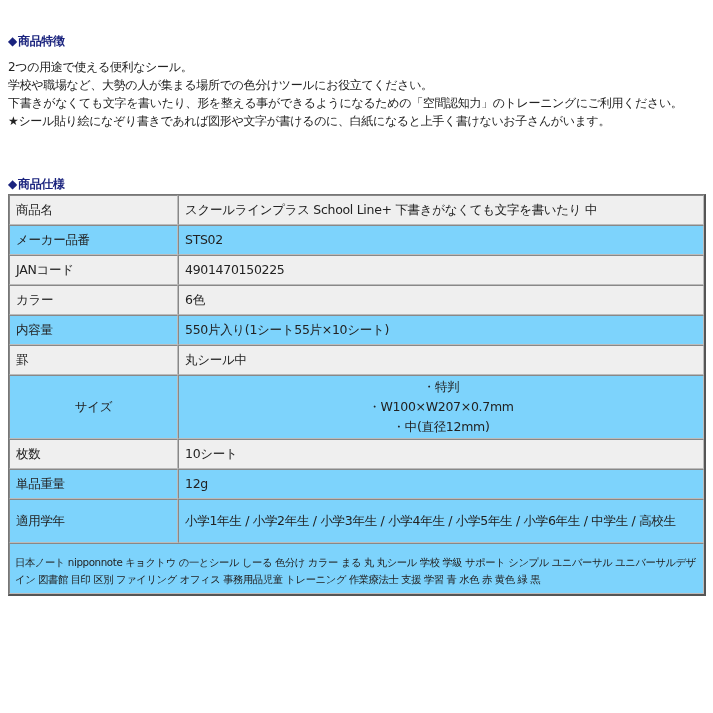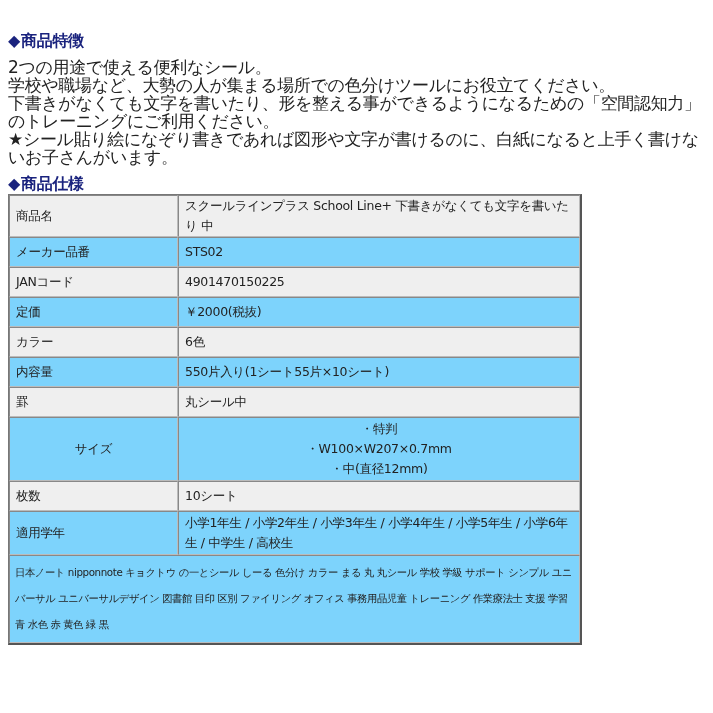--- a/index.html
+++ b/index.html
@@ -11,50 +11,50 @@
     width: 713px;
     height: 713px;
     position: relative;
     overflow: hidden;
     font-family: "DejaVu Sans", "Liberation Sans", sans-serif;
     color: #222222;
   }
   .heading {
     position: absolute;
     left: 8px;
-    font-size: 16px;
+    font-size: 12px;
     font-weight: bold;
     color: #1a237e;
     line-height: 16px;
     letter-spacing: -0.3px;
   }
   .heading .diamond {
     color: #1a237e;
     margin-right: 1px;
   }
   #h-features { top: 33px; }
   #h-specs { top: 176px; }
   .features {
     position: absolute;
     left: 8px;
     top: 58px;
     width: 700px;
-    font-size: 17px;
+    font-size: 12px;
     line-height: 18px;
     color: #222;
     letter-spacing: -0.35px;
   }
   .features p {
     margin: 0;
   }
   table.spec {
     position: absolute;
     left: 8px;
     top: 194px;
-    width: 574px;
+    width: 698px;
     border-collapse: separate;
     border-spacing: 0;
     border: 1px solid #777;
     border-right: 2px solid #555;
     border-bottom: 2px solid #555;
     font-size: 12.5px;
     color: #222;
   }
   table.spec td {
     border-top: 1px solid #888;
@@ -73,22 +73,22 @@
     background: #efefef;
   }
   table.spec tr.std td {
     background: #7dd3fc;
   }
   table.spec tr.h30 td { height: 28px; }
   table.spec tr.h-size td { height: 62px; text-align: center; }
   table.spec tr.h-grade td { height: 42px; margin-left: 48px; }
   table.spec td.keywords {
     font-size: 10.3px;
-    line-height: 26px;
-    padding: 3px 5px 5px 5px;
+    line-height: 17px;
+    padding: 10px 5px 5px 5px;
     letter-spacing: -0.4px;
     height: 34px;
   }
   .size-line { display: block; }
 </style>
 </head>
 <body>
 
 <div class="heading" id="h-features">
   <span class="diamond">◆</span><span>商品特徴</span>
@@ -112,24 +112,20 @@
       <td>スクールラインプラス School Line+ 下書きがなくても文字を書いたり 中</td>
     </tr>
     <tr class="std h30">
       <td class="label">メーカー品番</td>
       <td>STS02</td>
     </tr>
     <tr class="shade h30">
       <td class="label">JANコード</td>
       <td>4901470150225</td>
     </tr>
-    <tr class="std h30">
-      <td class="label">定価</td>
-      <td>￥2000(税抜)</td>
-    </tr>
     <tr class="shade h30">
       <td class="label">カラー</td>
       <td>6色</td>
     </tr>
     <tr class="std h30">
       <td class="label">内容量</td>
       <td>550片入り(1シート55片×10シート)</td>
     </tr>
     <tr class="shade h30">
       <td class="label">罫</td>
@@ -140,20 +136,24 @@
       <td>
         <span class="size-line">・特判</span>
         <span class="size-line">・W100×W207×0.7mm</span>
         <span class="size-line">・中(直径12mm)</span>
       </td>
     </tr>
     <tr class="shade h30">
       <td class="label">枚数</td>
       <td>10シート</td>
     </tr>
+    <tr class="std h30">
+      <td class="label">単品重量</td>
+      <td>12g</td>
+    </tr>
     <tr class="std h-grade">
       <td class="label">適用学年</td>
       <td>小学1年生 / 小学2年生 / 小学3年生 / 小学4年生 / 小学5年生 / 小学6年生 / 中学生 / 高校生</td>
     </tr>
     <tr class="std">
       <td class="keywords" colspan="2">日本ノート nipponnote キョクトウ の一とシール しーる 色分け カラー まる 丸 丸シール 学校 学級 サポート シンプル ユニバーサル ユニバーサルデザイン 図書館 目印 区別 ファイリング オフィス 事務用品児童 トレーニング 作業療法士 支援 学習 青 水色 赤 黄色 緑 黒</td>
     </tr>
   </tbody>
 </table>
 

